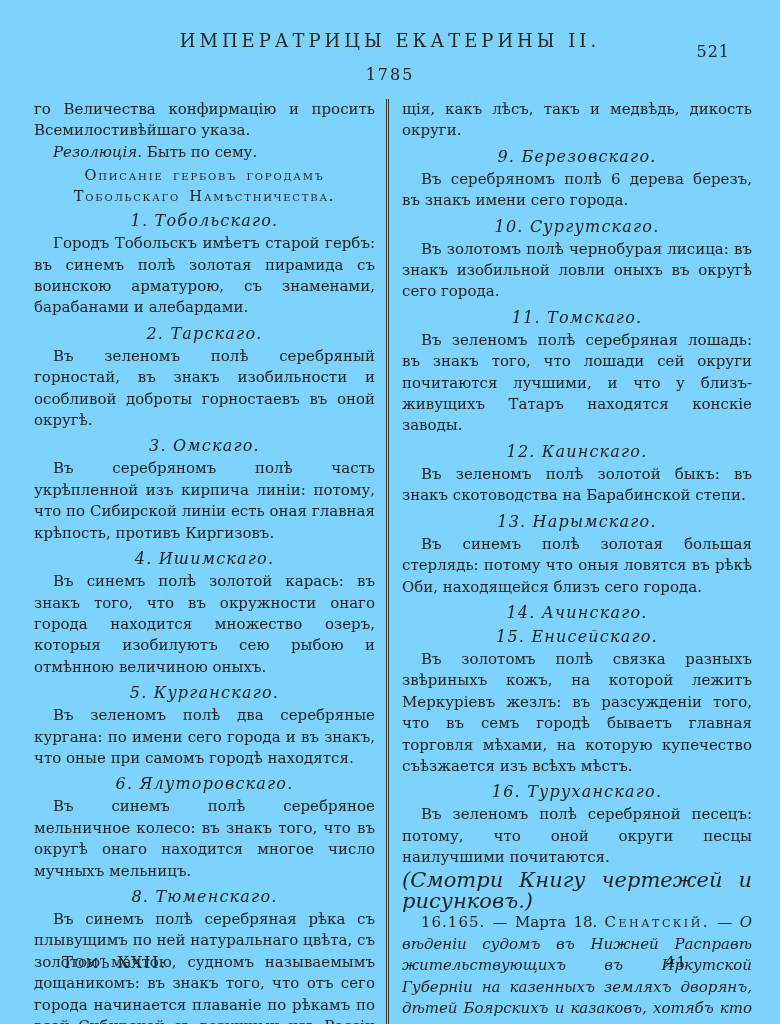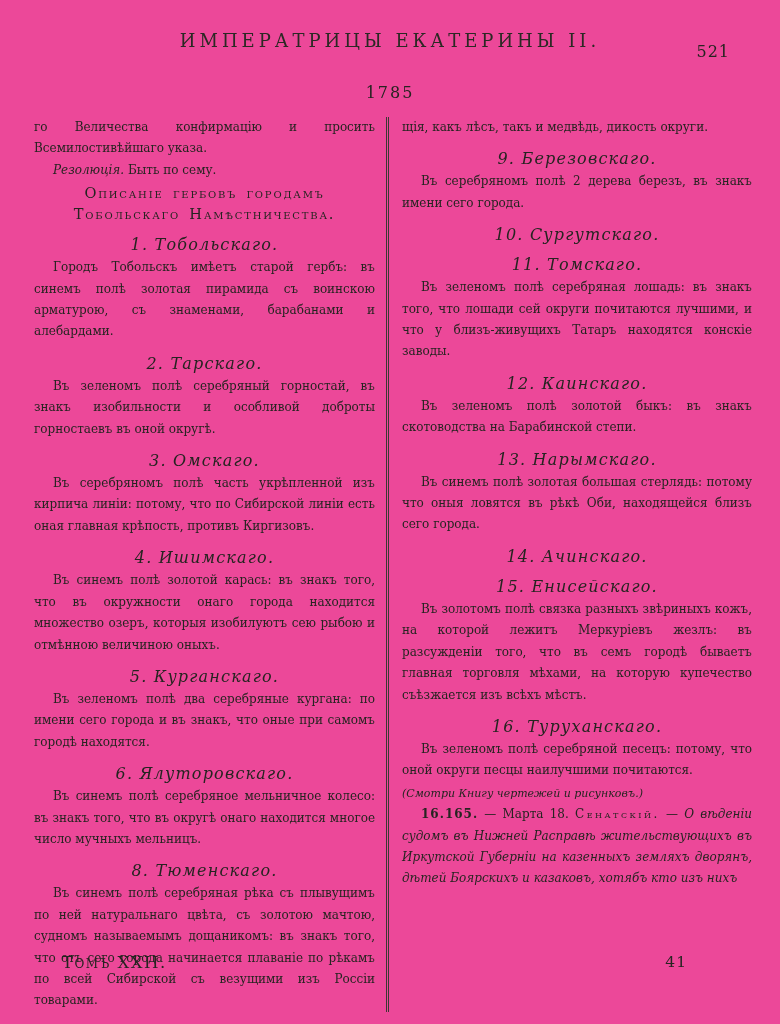--- a/index.html
+++ b/index.html
@@ -5,21 +5,21 @@
   html, body {
     margin: 0;
     padding: 0;
     background: #f6f4ee;
   }
   .page {
     position: relative;
     width: 780px;
     height: 1024px;
     margin: 0 auto;
-    background: #ec4899;
+    background: #7dd3fc;
     color: #262421;
     font-family: "DejaVu Serif", "Liberation Serif", serif;
     overflow: hidden;
     box-sizing: border-box;
     padding-top: 30px;
   }
   .header {
     position: relative;
     height: 30px;
     text-align: center;
@@ -34,21 +34,21 @@
     position: absolute;
     right: 50px;
     top: 12px;
     font-size: 16px;
     letter-spacing: 1px;
   }
   .year {
     text-align: center;
     font-size: 16px;
     letter-spacing: 2px;
-    margin-top: 23px;
+    margin-top: 5px;
     height: 24px;
   }
   .columns {
     display: flex;
     align-items: stretch;
     margin: 10px 28px 0 34px;
   }
   .col {
     box-sizing: border-box;
   }
@@ -59,54 +59,54 @@
   .divider {
     border-left: 3px double #3b3833;
     width: 0;
   }
   .col-right {
     flex: 1;
     padding-left: 13px;
   }
   .para {
     margin: 0;
-    font-size: 12px;
+    font-size: 15px;
     line-height: 21.4px;
     text-align: justify;
     text-justify: inter-word;
   }
   .indent {
     text-indent: 19px;
   }
   .herb-heading {
-    margin: 11px 0 3px 0;
+    margin: 5px 0 3px 0;
     font-size: 16px;
     font-weight: normal;
     font-style: italic;
     text-align: center;
     letter-spacing: 1.2px;
   }
   .section-title {
     margin: 1px 0;
     font-size: 14.6px;
     line-height: 21px;
     font-variant: small-caps;
     letter-spacing: 1.8px;
     word-spacing: 3px;
     text-align: center;
   }
   .note-italic {
     margin: 1px 0 0 0;
-    font-size: 11px;
+    font-size: 21px;
     line-height: 21.4px;
     font-style: italic;
     text-align: justify;
   }
   .act .act-num {
-    font-weight: bold;
+    font-weight: normal;
     letter-spacing: 1px;
   }
   .act .act-kind {
     font-variant: small-caps;
     letter-spacing: 2.5px;
   }
   .act .act-title {
     font-style: italic;
   }
   .footer {
@@ -156,22 +156,23 @@
         <p class="para indent">Въ зеленомъ полѣ два серебряные кургана: по имени сего города и въ знакъ, что оные при самомъ городѣ находятся.</p>
         <h3 class="herb-heading">6. Ялуторовскаго.</h3>
         <p class="para indent">Въ синемъ полѣ серебряное мельничное колесо: въ знакъ того, что въ округѣ онаго находится многое число мучныхъ мельницъ.</p>
         <h3 class="herb-heading">8. Тюменскаго.</h3>
         <p class="para indent">Въ синемъ полѣ серебряная рѣка съ плывущимъ по ней натуральнаго цвѣта, съ золотою мачтою, судномъ называемымъ дощаникомъ: въ знакъ того, что отъ сего города начинается плаваніе по рѣкамъ по всей Сибирской съ везущими изъ Россіи товарами.</p>
       </div>
     <div class="divider"></div>
     <div class="col col-right" id="col-right">
         <p class="para">щія, какъ лѣсъ, такъ и медвѣдь, дикость округи.</p>
         <h3 class="herb-heading">9. Березовскаго.</h3>
-        <p class="para indent">Въ серебряномъ полѣ 2 дерева березъ, въ знакъ имени сего города.</p>
+        <p class="para indent">Въ серебряномъ полѣ 6 дерева березъ, въ знакъ имени сего города.</p>
         <h3 class="herb-heading">10. Сургутскаго.</h3>
+        <p class="para indent">Въ золотомъ полѣ чернобурая лисица: въ знакъ изобильной ловли оныхъ въ округѣ сего города.</p>
         <h3 class="herb-heading">11. Томскаго.</h3>
         <p class="para indent">Въ зеленомъ полѣ серебряная лошадь: въ знакъ того, что лошади сей округи почитаются лучшими, и что у близъ-живущихъ Татаръ находятся конскіе заводы.</p>
         <h3 class="herb-heading">12. Каинскаго.</h3>
         <p class="para indent">Въ зеленомъ полѣ золотой быкъ: въ знакъ скотоводства на Барабинской степи.</p>
         <h3 class="herb-heading">13. Нарымскаго.</h3>
         <p class="para indent">Въ синемъ полѣ золотая большая стерлядь: потому что оныя ловятся въ рѣкѣ Оби, находящейся близъ сего города.</p>
         <h3 class="herb-heading">14. Ачинскаго.</h3>
         <h3 class="herb-heading">15. Енисейскаго.</h3>
         <p class="para indent">Въ золотомъ полѣ связка разныхъ звѣриныхъ кожъ, на которой лежитъ Меркуріевъ жезлъ: въ разсужденіи того, что въ семъ городѣ бываетъ главная торговля мѣхами, на которую купечество съѣзжается изъ всѣхъ мѣстъ.</p>
         <h3 class="herb-heading">16. Туруханскаго.</h3>

